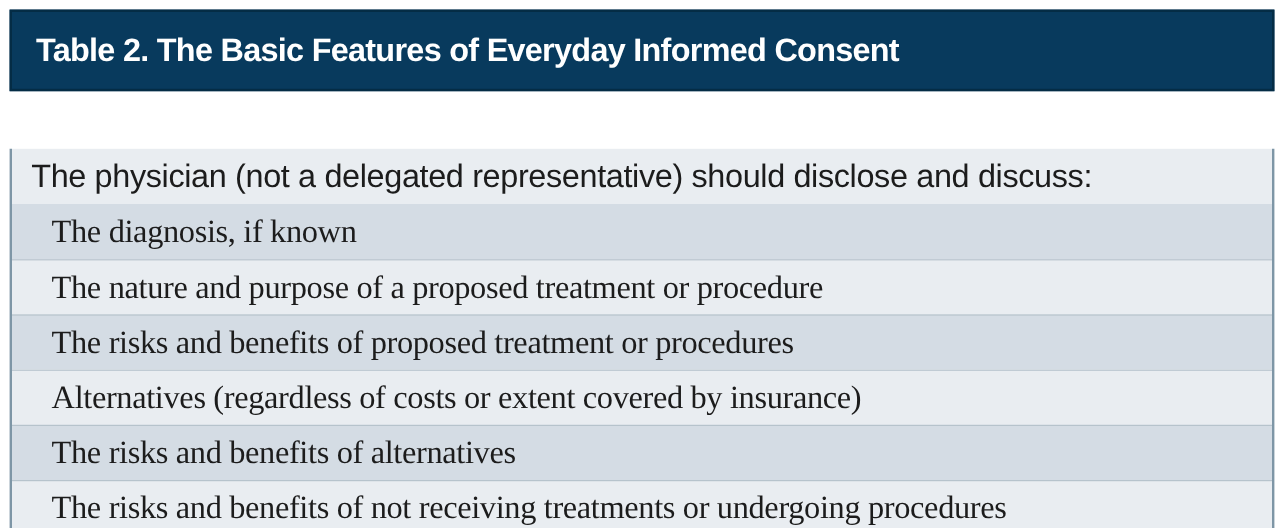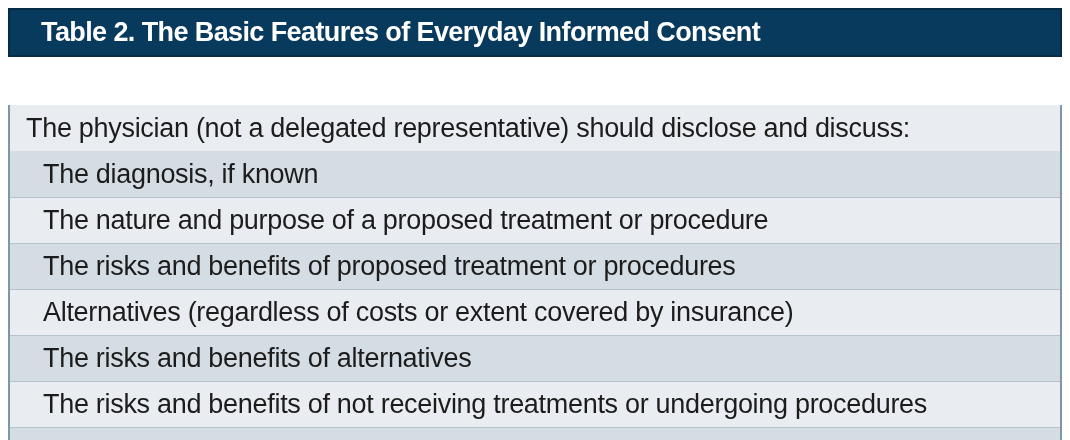--- a/index.html
+++ b/index.html
@@ -14,26 +14,26 @@
   .table-figure {
     position: absolute;
     left: 8px;
     top: 8px;
     width: 1054px;
     height: 424px;
     box-sizing: border-box;
   }
   .table-header {
     box-sizing: border-box;
-    height: 49px;
+    height: 68px;
     background: var(--header-bg, #083a5d);
     border: 2px solid var(--header-border, #042c45);
     display: flex;
     align-items: center;
-    padding-left: 31px;
+    padding-left: 20px;
   }
   .table-header .title-text {
     color: #ffffff;
     font-weight: bold;
     font-size: 27px;
     letter-spacing: -0.6px;
   }
   .table-body {
     box-sizing: border-box;
     border-left: 2px solid var(--side-border, #7e96a6);
@@ -50,21 +50,21 @@
     letter-spacing: -0.3px;
     color: #1c1c1c;
     padding-left: 16px;
     border-top: 1px solid var(--divider, #b6c3cc);
     white-space: nowrap;
     overflow: hidden;
   }
   .row:first-child { border-top: none; }
   .row.light { background: var(--row-light, #e9edf1); }
   .row.dark  { background: var(--row-dark, #d4dce4); }
-  .row.indent { padding-left: 33px; }
+  .row.indent { padding-left: 33px; font-family: Liberation Serif, serif; }
   .row.italic { font-style: italic; }
 </style>
 </head>
 <body>
 
 <div class="table-figure">
   <div class="table-header">
     <span class="title-text">Table 2. The Basic Features of Everyday Informed Consent</span>
   </div>
   <div class="table-body">

